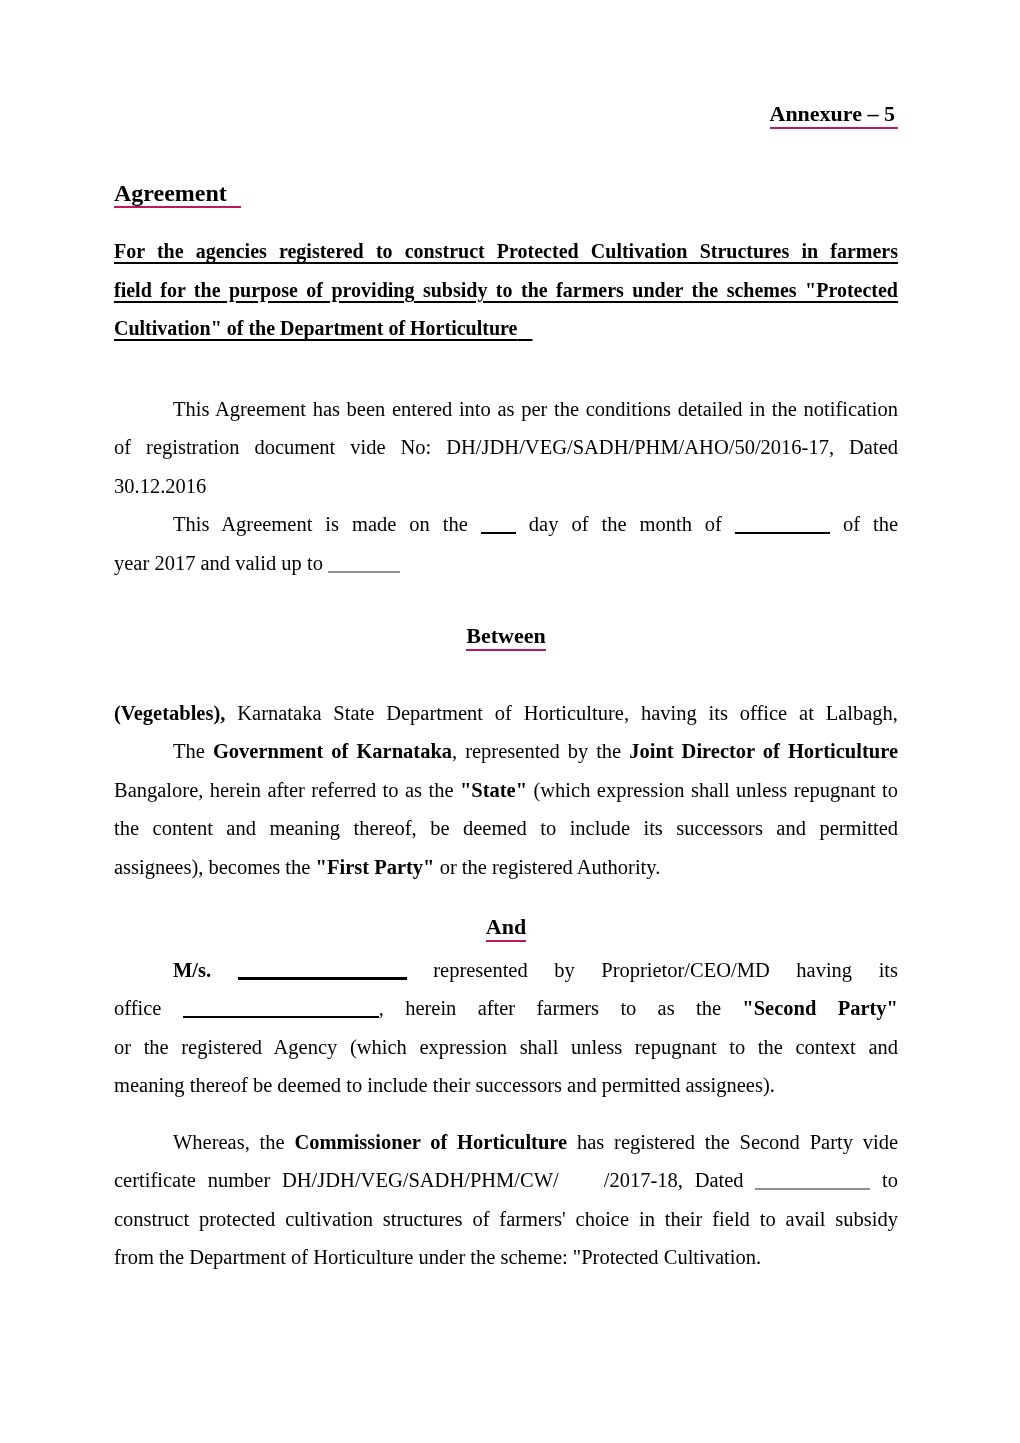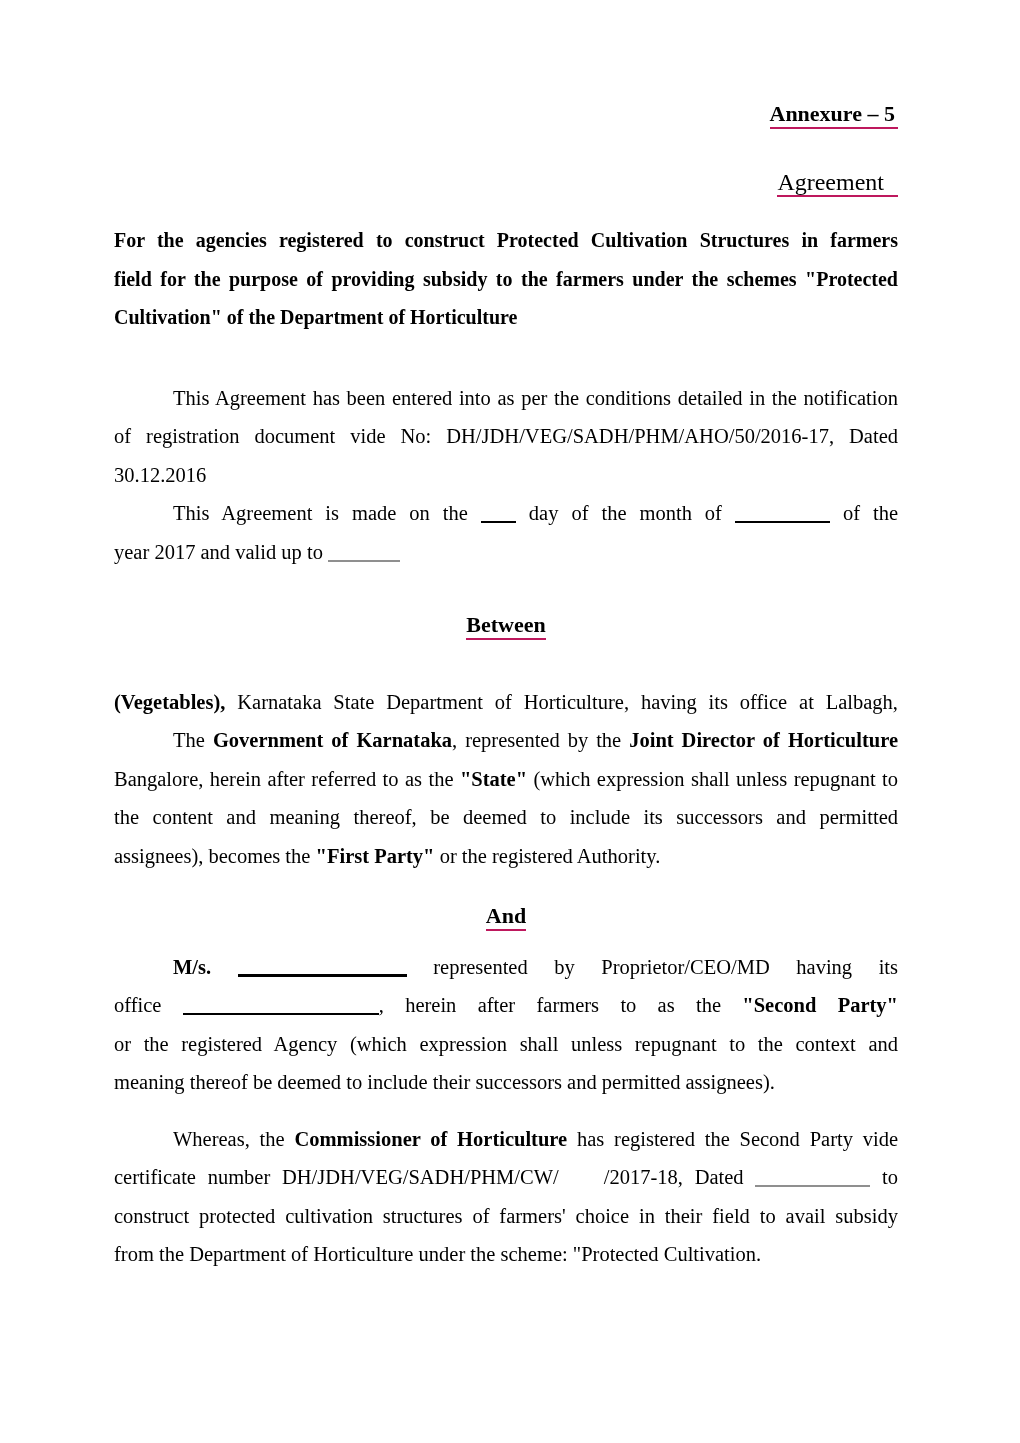--- a/index.html
+++ b/index.html
@@ -10,46 +10,47 @@
     padding: 95px 122px 60px 114px;
     font-family: "Liberation Serif", "DejaVu Serif", serif;
     color: #000;
   }
   .doc { font-size: 20.5px; line-height: 38.5px; }
 
   
   .u { display: inline-block; line-height: 1.12; border-bottom: 2px solid #be185d; }
   .annexure { text-align: right; font-weight: bold; font-size: 22px; }
   .annexure .u { padding-right: 3px; }
-  .title { text-align: right; font-weight: normal; font-size: 24px; margin-top: 29px; }
+  .title { text-align: left; font-weight: bold; font-size: 24px; margin-top: 40px; }
   .title .u { padding-right: 14px; }
   .center-heading { text-align: center; font-weight: bold; font-size: 22px; }
   .h-between { margin-top: 35px; }
   .h-and { margin-top: 22px; }
 
   
   .line {
     text-align: justify;
     text-align-last: justify;
     height: 38.5px;
   }
   .line.last { text-align-last: left; }
   .line.first { padding-left: 59px; }
 
   .subtitle { font-weight: bold; margin-top: 20px; font-size: 20px; }
   .subtitle .line {
+    text-decoration: underline;
     text-decoration-thickness: 2px;
     text-underline-offset: 4px;
   }
   .subtitle .line.last::after { content: "\00a0\00a0\00a0"; }
 
   .p-notification { margin-top: 42px; }
   .p-made-on { }
   .p-first-party { margin-top: 38px; }
-  .p-second-party { margin-top: 12px; }
+  .p-second-party { margin-top: 4px; }
   .p-whereas { margin-top: 18px; }
 
   .b { font-weight: bold; }
 
   
   .blank {
     display: inline-block;
     height: 0;
     border-bottom: 2px solid #000;
     vertical-align: -3px;

